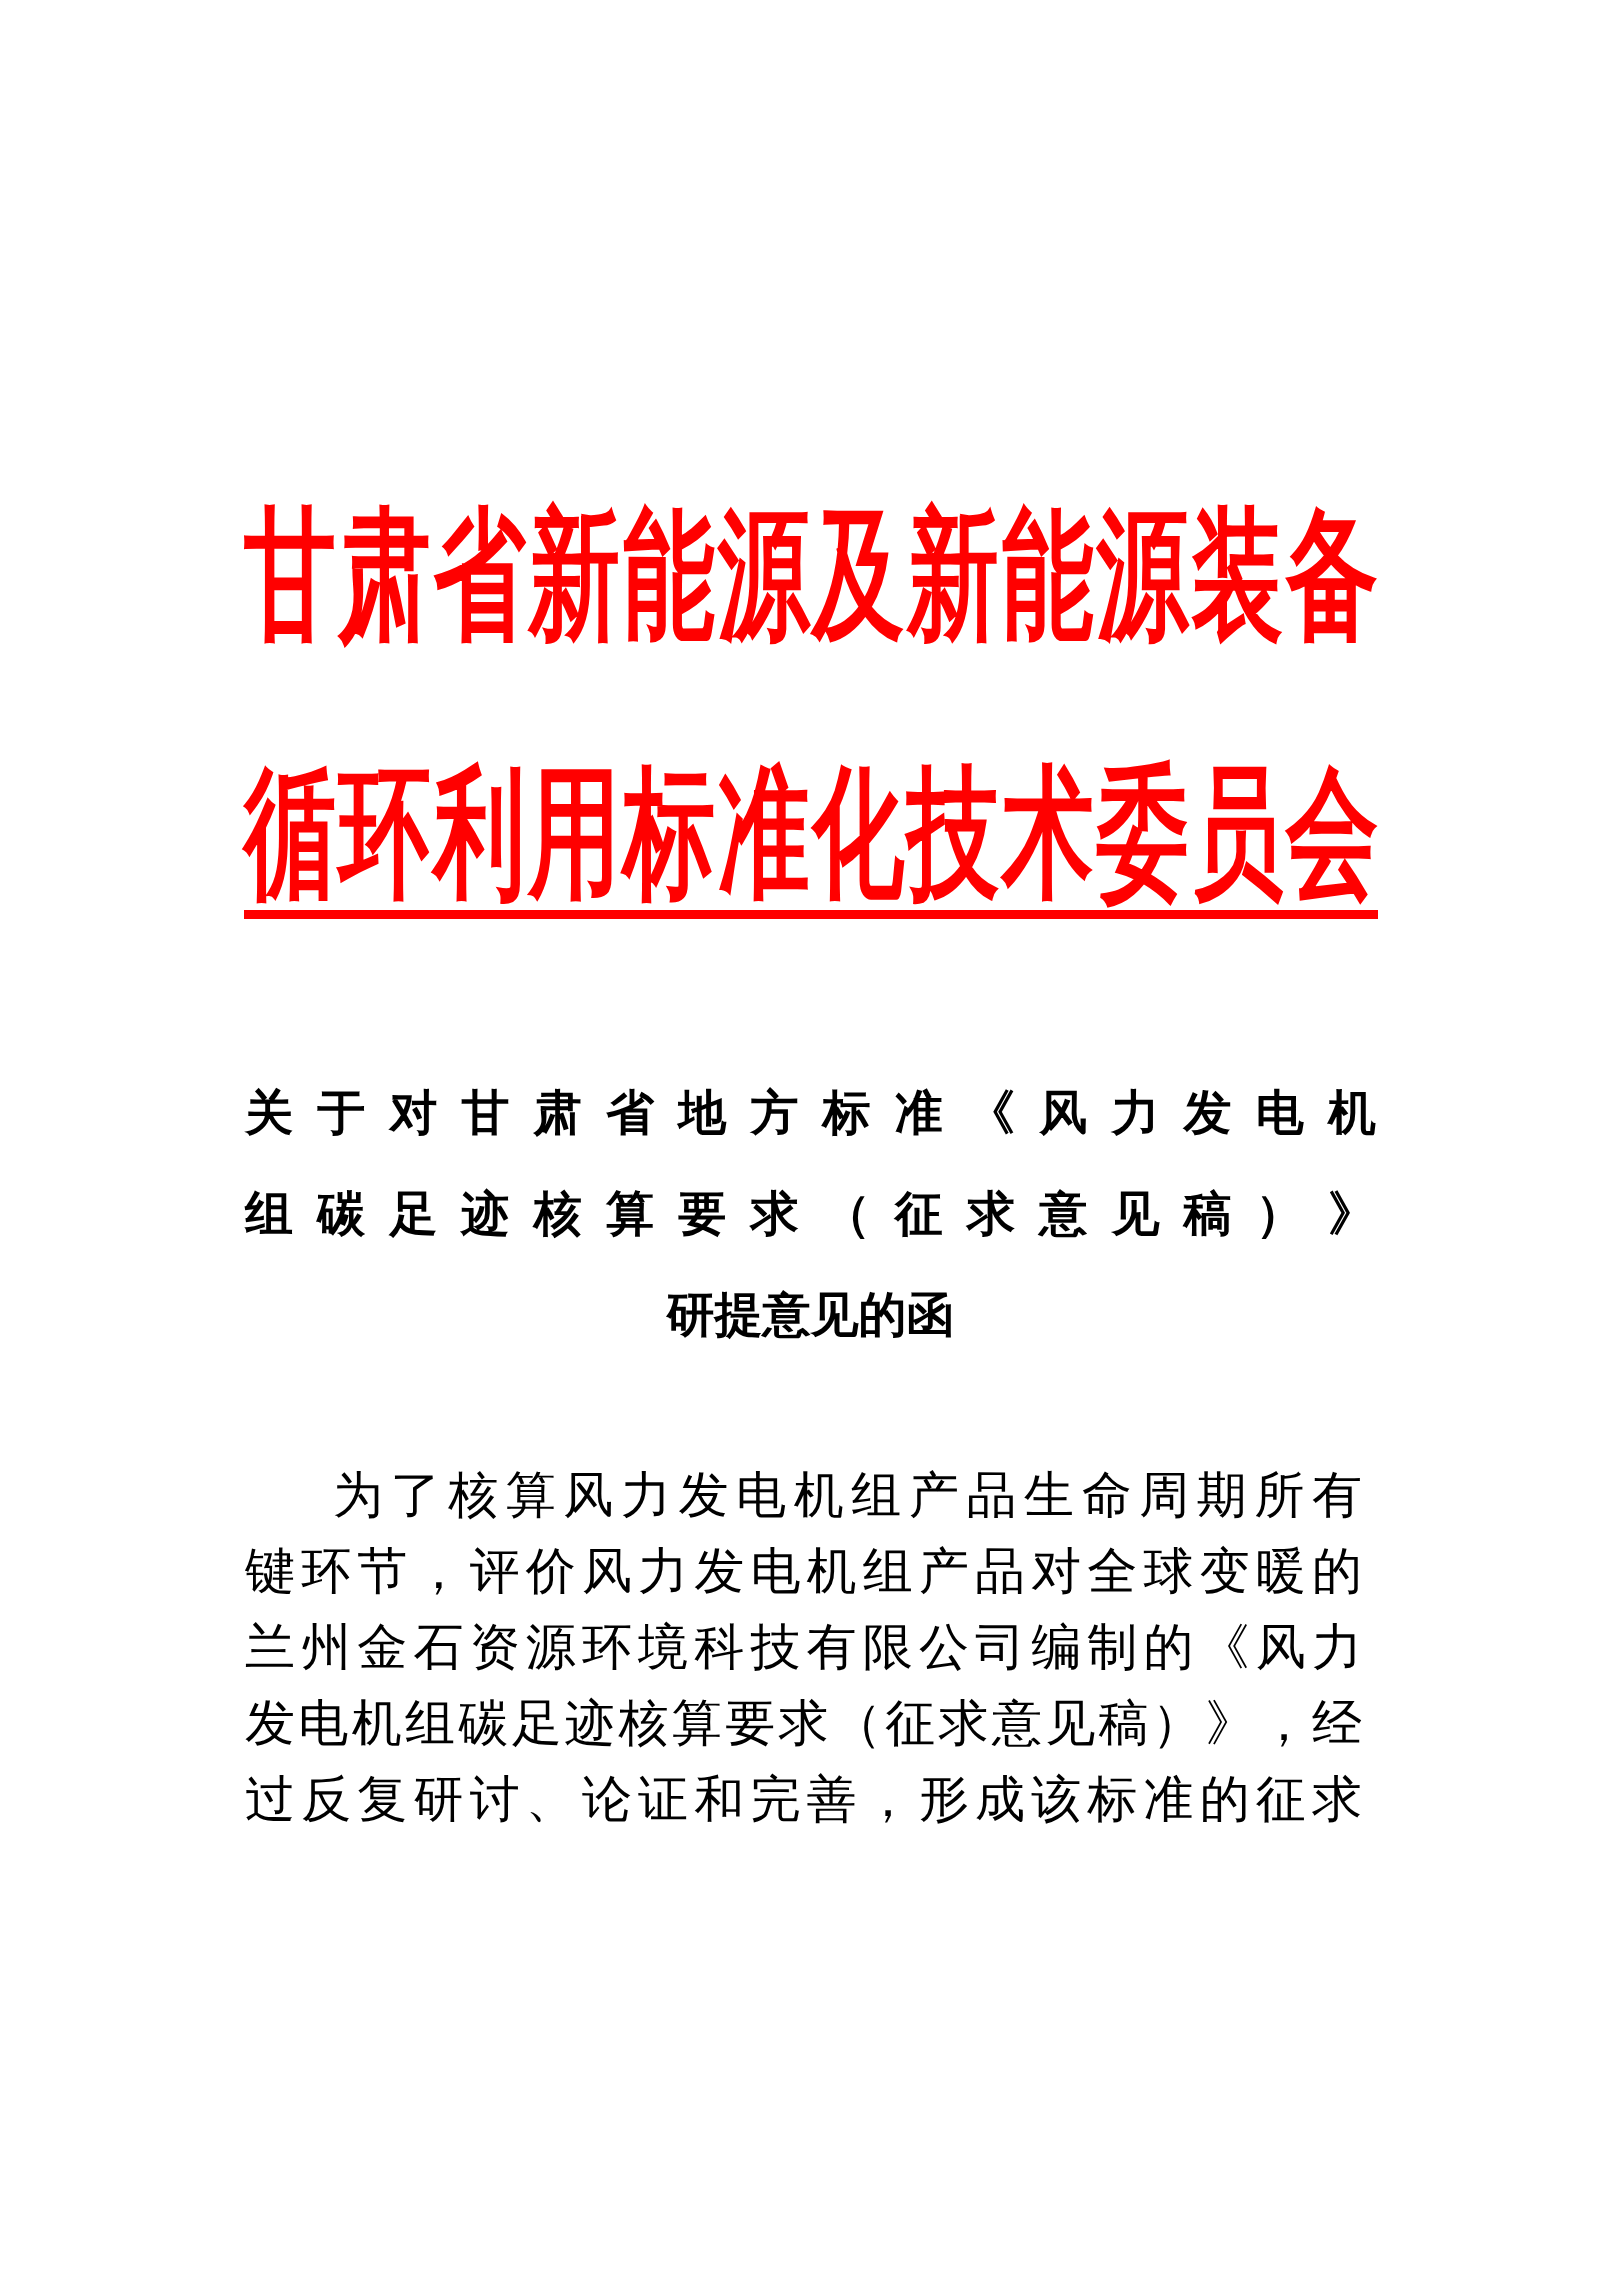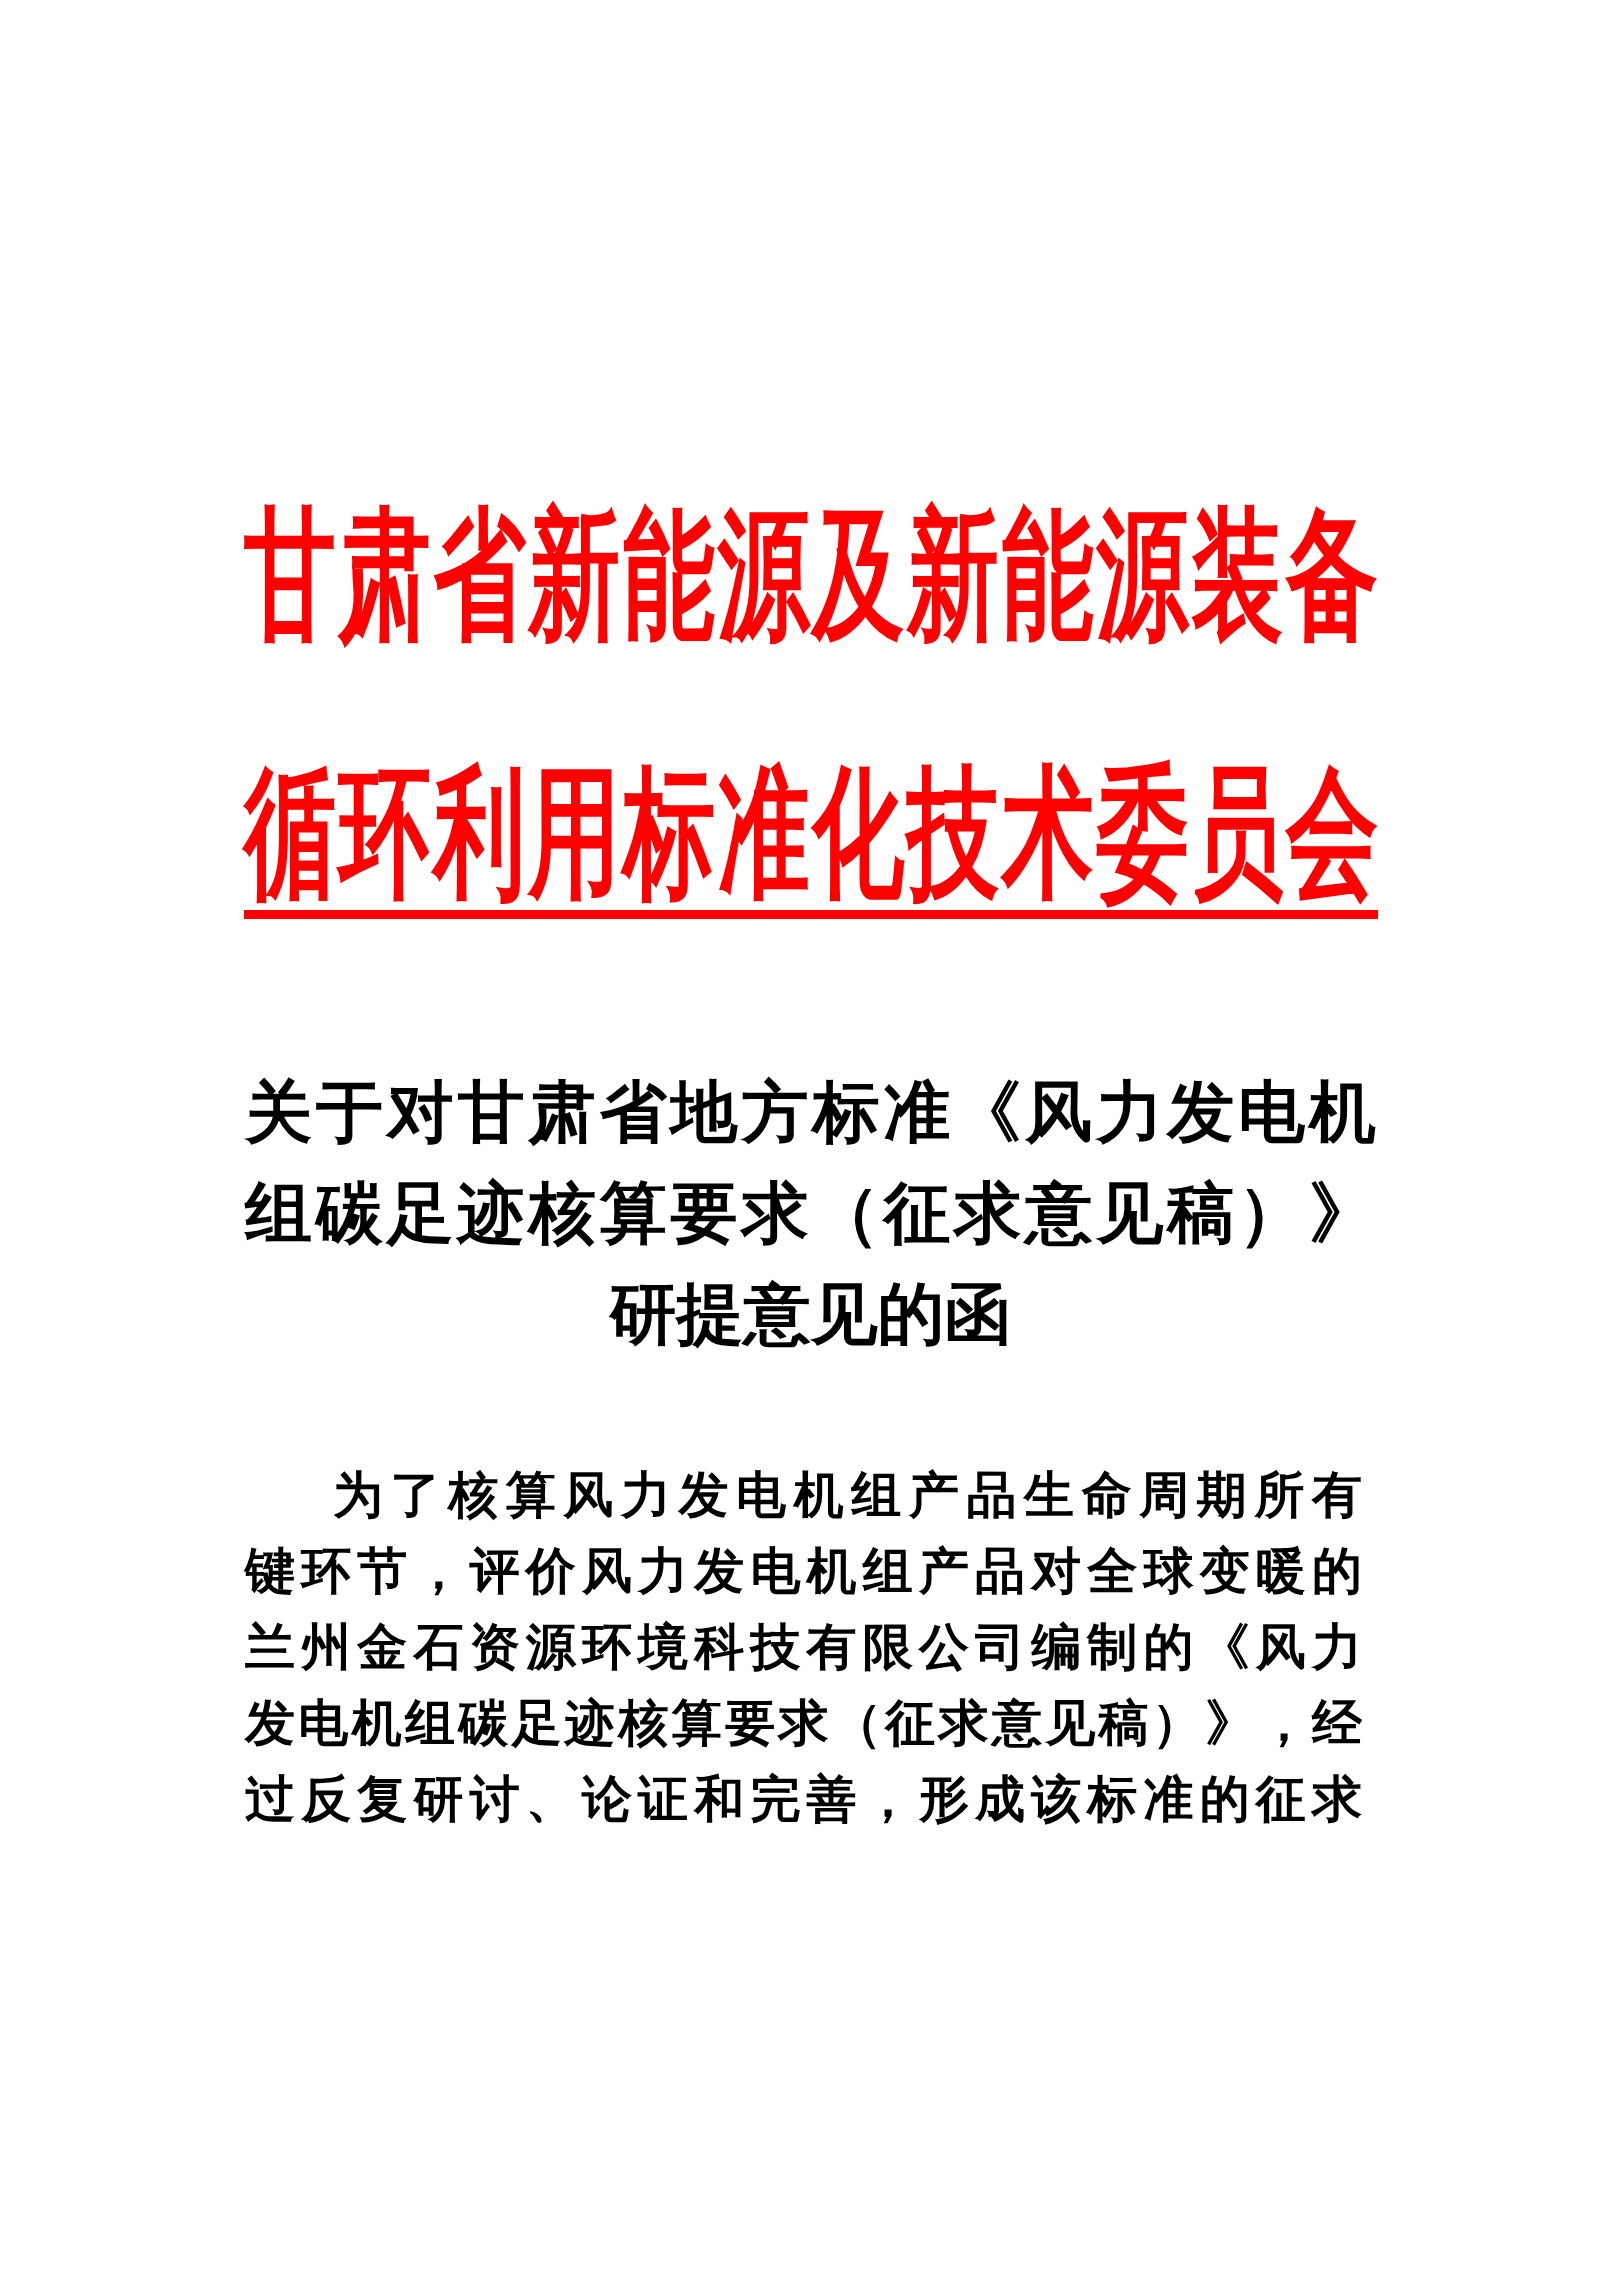--- a/index.html
+++ b/index.html
@@ -48,21 +48,21 @@
   }
 
   
   .doc-title {
     position: absolute;
     left: 245px;
     top: 1062px;
     width: 1131px;
     margin: 0;
     color: var(--ink, #000000);
-    font-size: 67px;
+    font-size: 48px;
     line-height: 101px;
     font-weight: bold;
   }
   .doc-title .t-line {
     text-align: justify;
     text-align-last: justify;
   }
   .doc-title .t-line.centered {
     text-align: right;
     text-align-last: center;
@@ -70,21 +70,21 @@
 
   
   .doc-body {
     position: absolute;
     left: 245px;
     top: 1457px;
     width: 1117px;
     color: var(--ink, #000000);
     font-size: 50px;
     line-height: 76px;
-    font-weight: bold;
+    font-weight: normal;
   }
   .b-line {
     height: 76px;
     text-align: justify;
     text-align-last: justify;
   }
   .b-line.indented {
     box-sizing: border-box;
     padding-left: 88px;
   }

